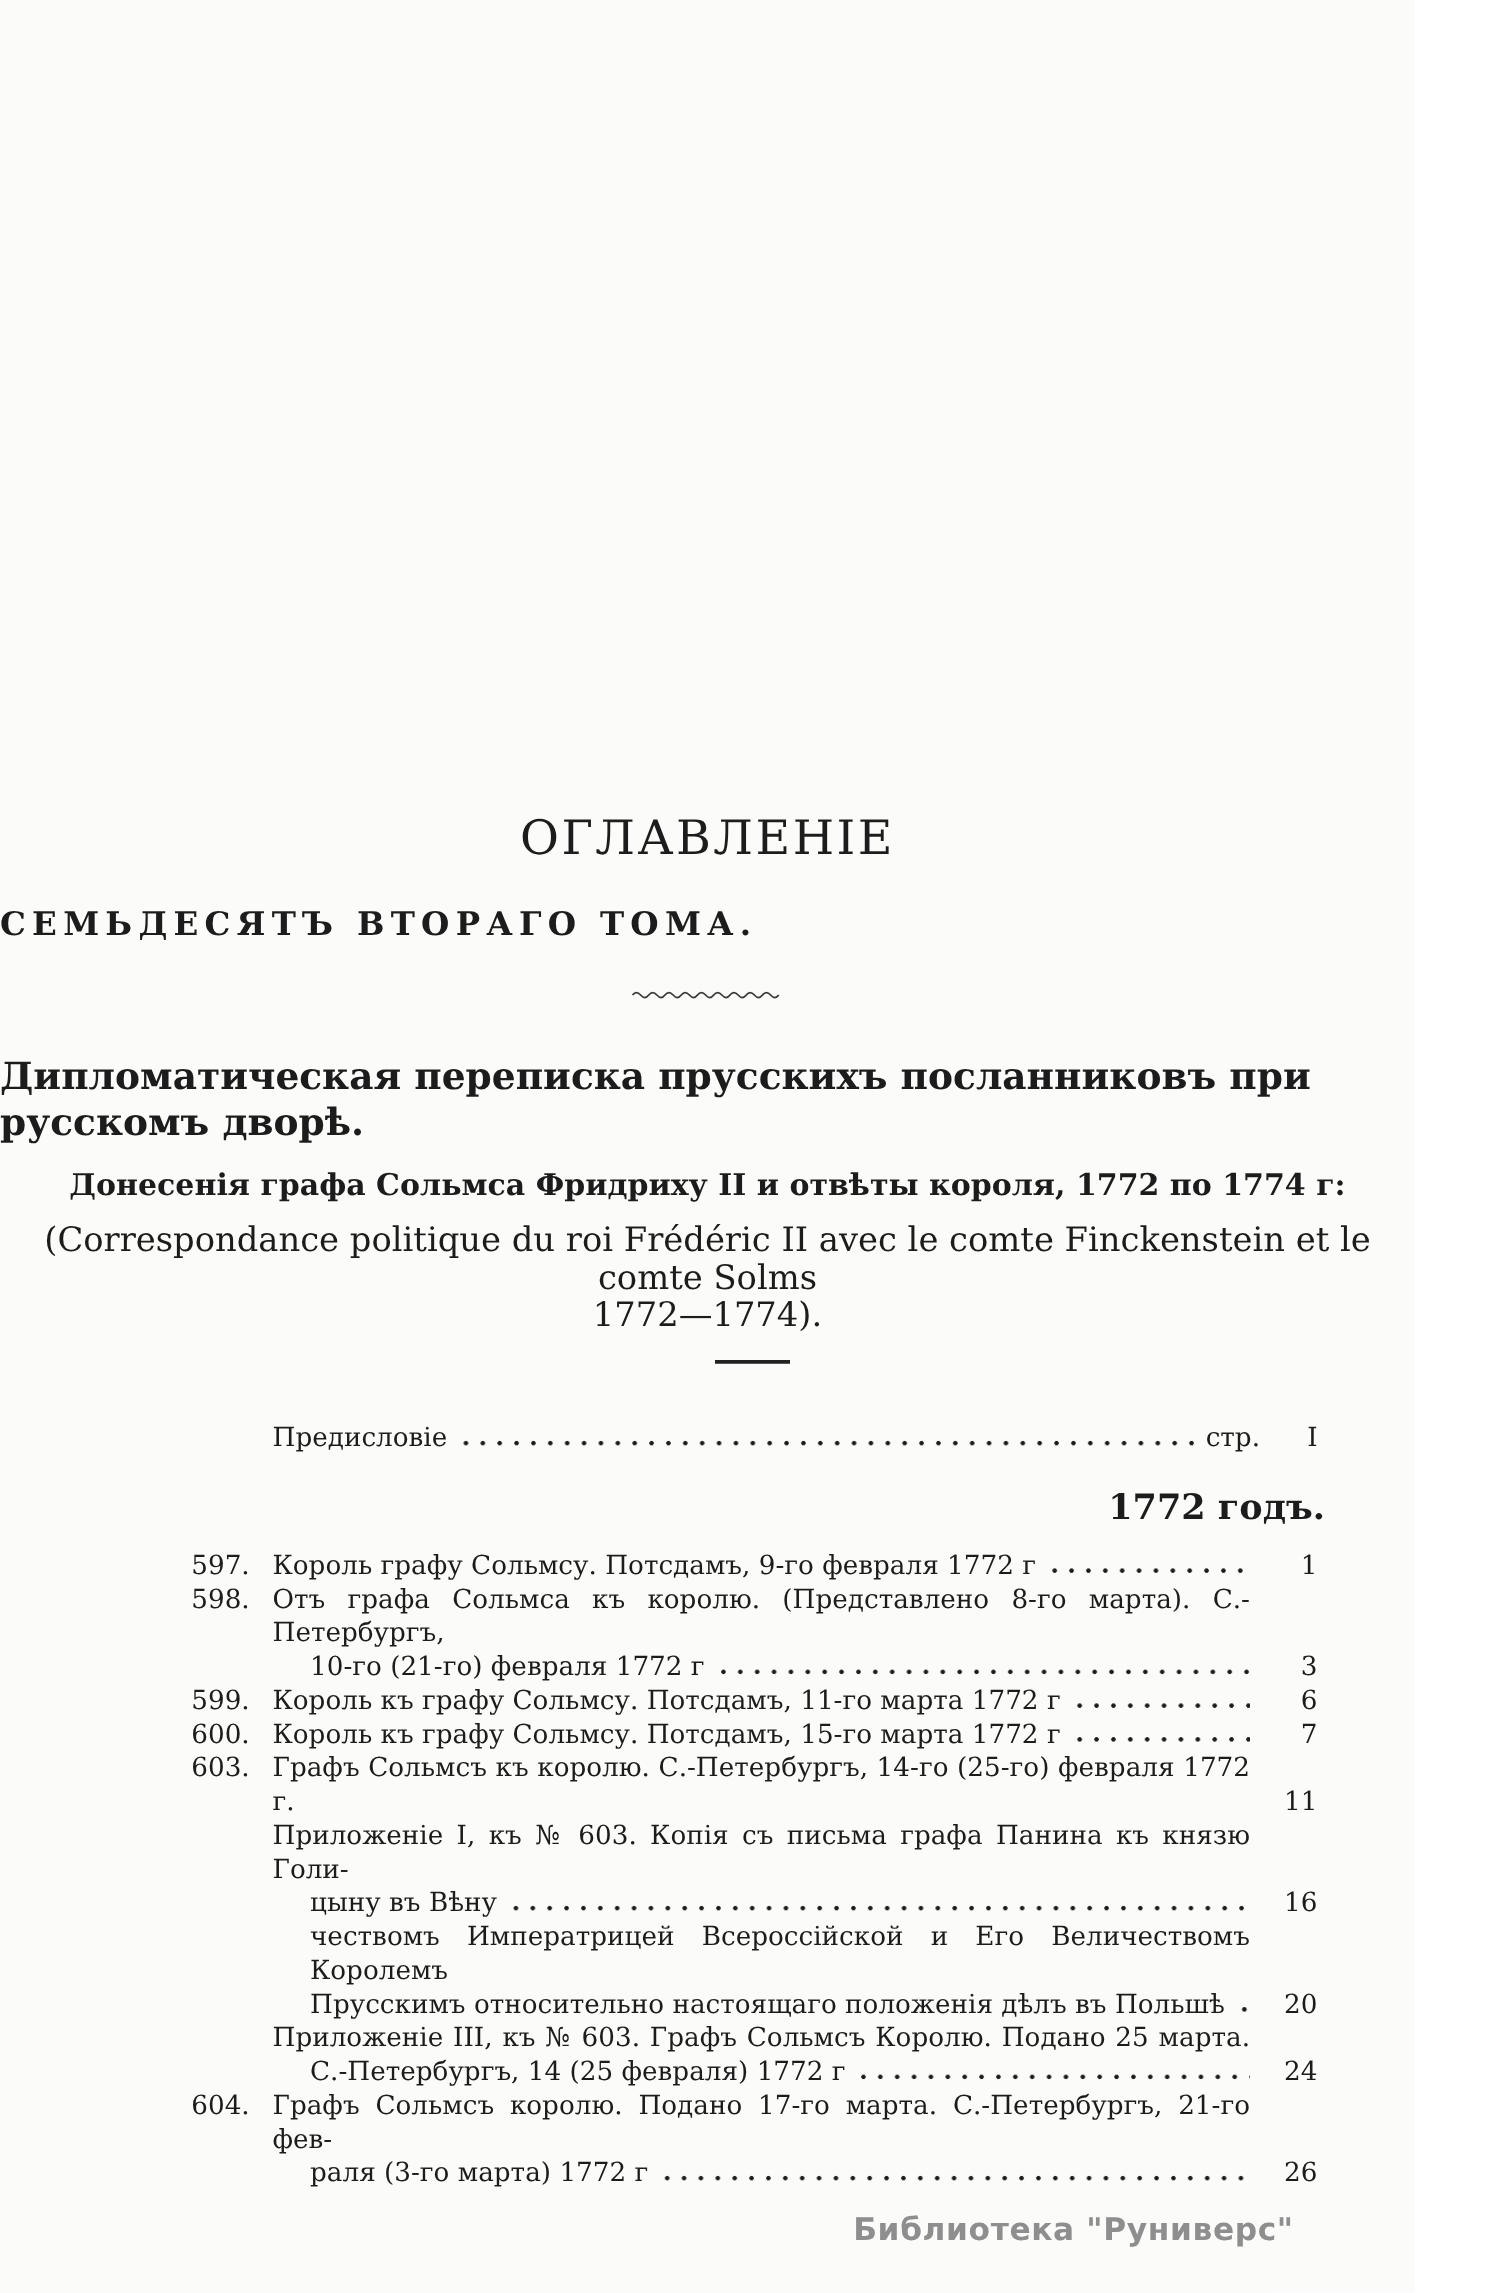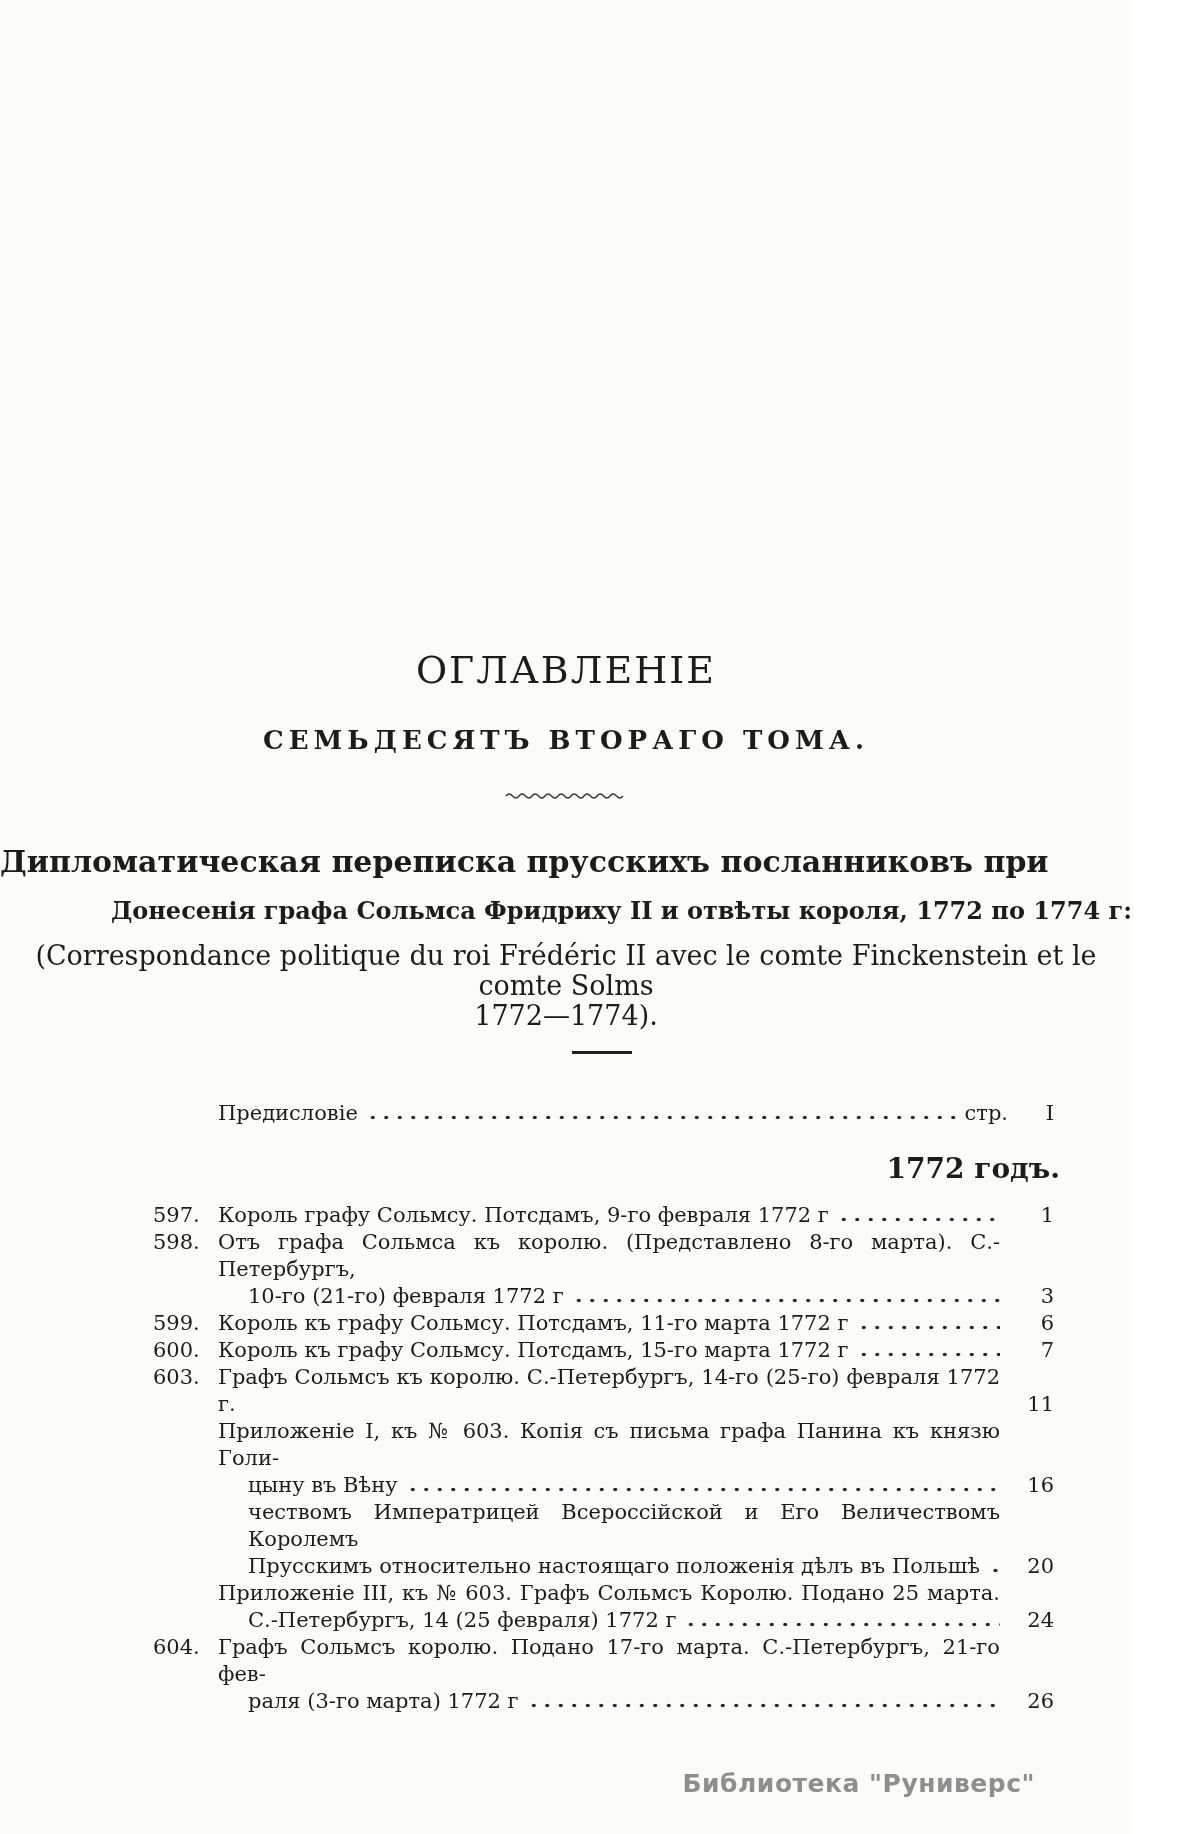--- a/index.html
+++ b/index.html
@@ -13,35 +13,34 @@
   }
   .title {
     padding-top:648px;
     text-align:center;
     font-size:38px; line-height:44px;
     letter-spacing:2px;
     font-weight:500;
   }
   .volume {
     margin-top:33px;
-    text-align:center;
     font-size:26px; line-height:30px;
     font-weight:bold;
     letter-spacing:5px;
   }
   .wavy { margin-top:36px; height:10px; text-align:center; }
   .wavy svg { display:inline-block; vertical-align:top; }
   .sect {
     margin-top:42px;
     font-size:30px; line-height:37px;
     font-weight:bold;
   }
   .subhead {
     margin-top:16px;
-    text-align:right;
+    text-align:center;
     font-size:24px; line-height:30px;
     font-weight:bold;
   }
   .french {
     margin-top:15px;
     text-align:center;
     font-size:27px; line-height:30px;
   }
   .rule {
     margin-top:20px;
@@ -115,20 +114,21 @@
   <div class="volume">СЕМЬДЕСЯТЪ ВТОРАГО ТОМА.</div>
 
   <div class="wavy">
     <svg width="122" height="10" viewBox="0 0 122 10">
       <path d="M1 5 Q4 1 7.5 5 T14 5 T20.5 5 T27 5 T33.5 5 T40 5 T46.5 5 T53 5 T59.5 5 T66 5 T72.5 5 T79 5 T85.5 5 T92 5 T98.5 5 T105 5 T111.5 5 T118 5" fill="none" stroke="#3a3a3a" stroke-width="1.4"></path>
     </svg>
   </div>
 
   <div class="sect">
     <div>Дипломатическая переписка прусскихъ посланниковъ при</div>
+    <div>русскомъ дворѣ.</div>
   </div>
 
   <div class="subhead">Донесенія графа Сольмса Фридриху II и отвѣты короля, 1772 по 1774 г:</div>
 
   <div class="french">
     <div>(Correspondance politique du roi Frédéric II avec le comte Finckenstein et le comte Solms</div>
     <div>1772—1774).</div>
   </div>
 
   <div class="rule"></div>

